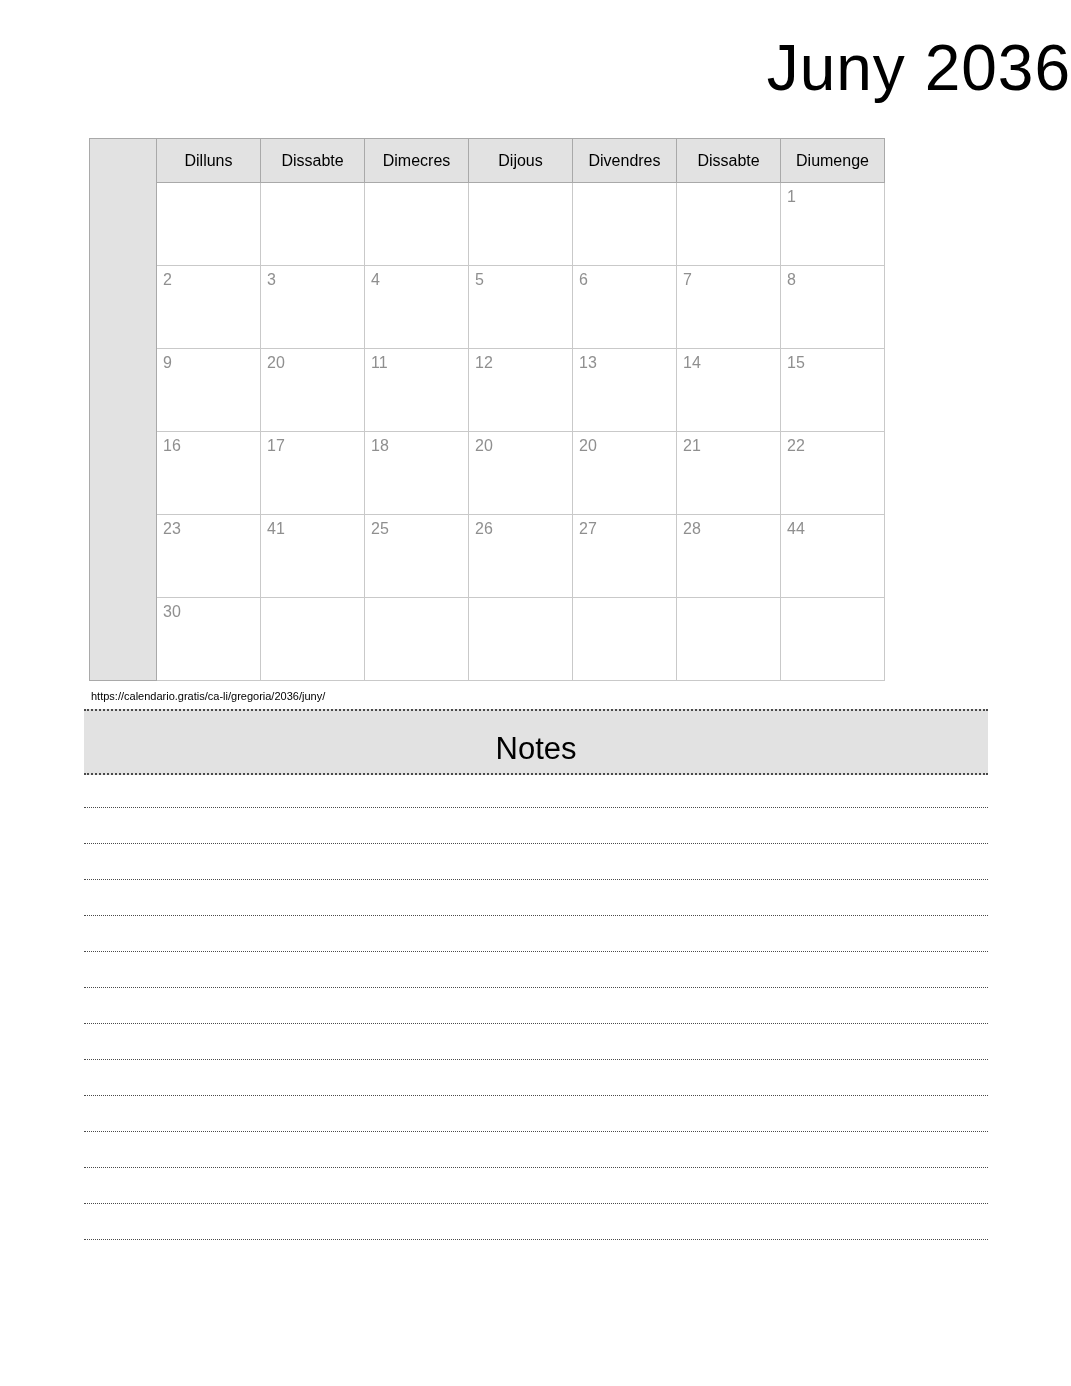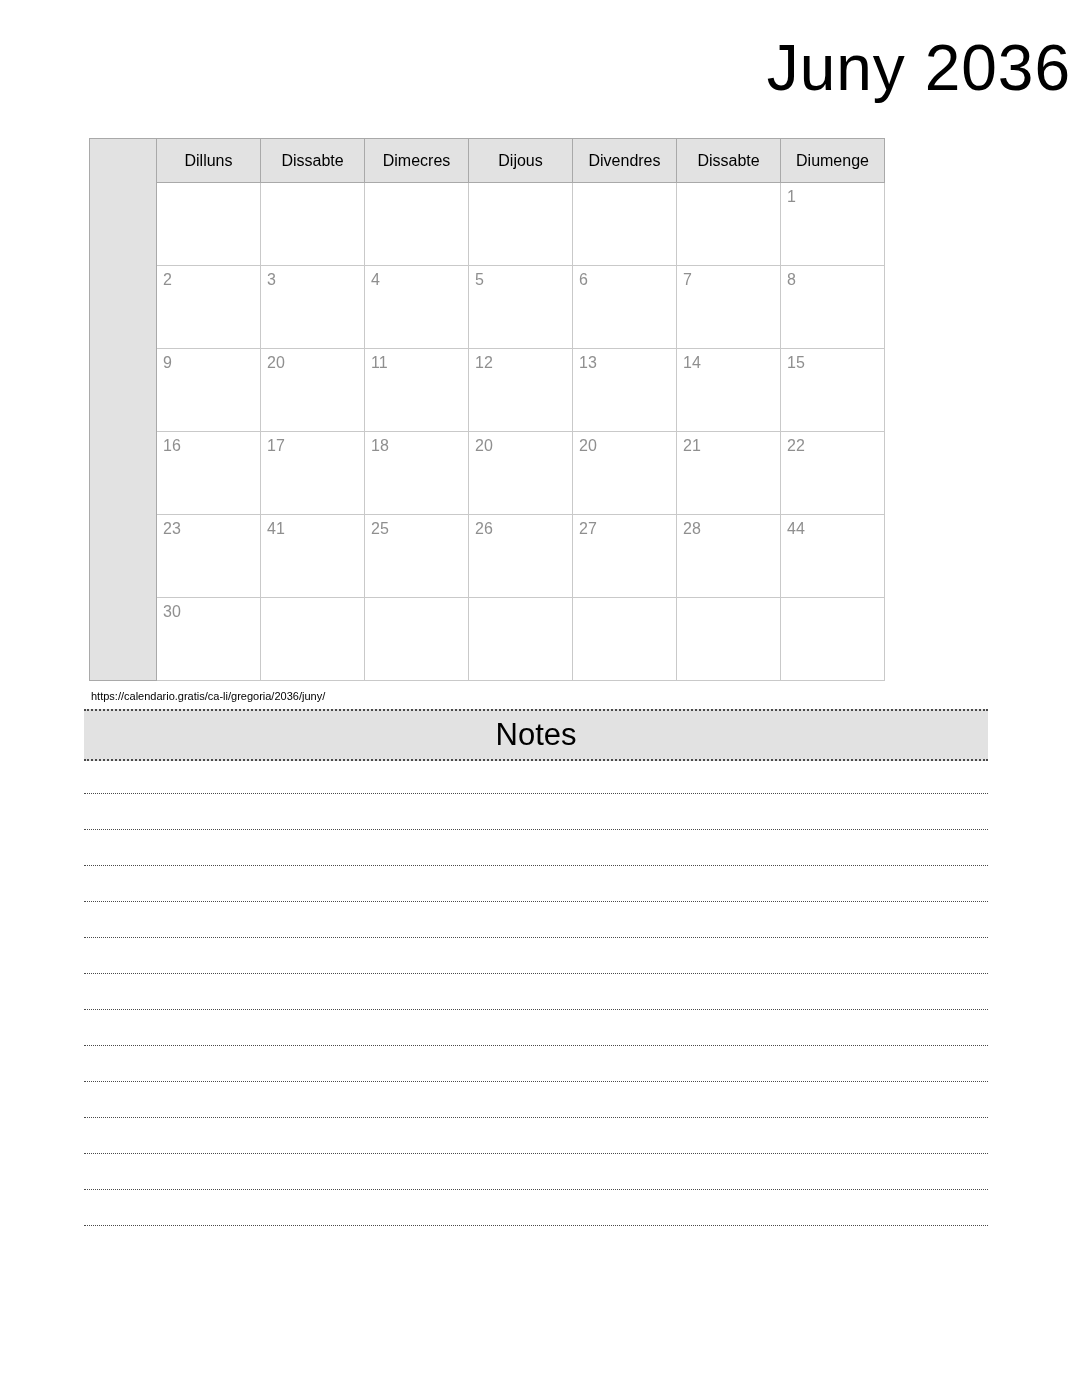--- a/index.html
+++ b/index.html
@@ -68,21 +68,21 @@
   .notes{
     margin:7px 83px 0 84px; 
   }
   .notes-header{
     background:var(--header-bg);
     border-top:2px dotted var(--dot-color);
     border-bottom:2px dotted var(--dot-color);
     text-align:center;
     font-size:31px;
     line-height:1.4;
-    padding:2px 0 3px 0;
+    padding:16px 0 3px 0;
   }
   .note-line{
     height:35px;
     border-bottom:1px dotted var(--dot-color);
   }
   .note-line:first-child{height:32px;}
 </style>
 </head>
 <body>
 

